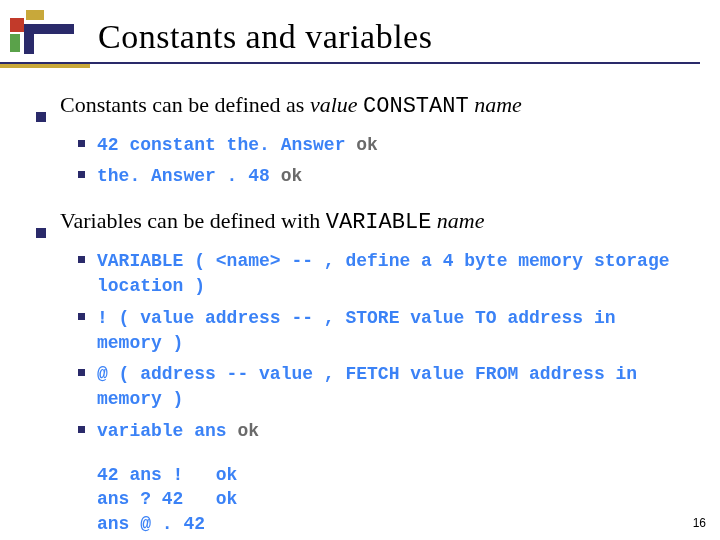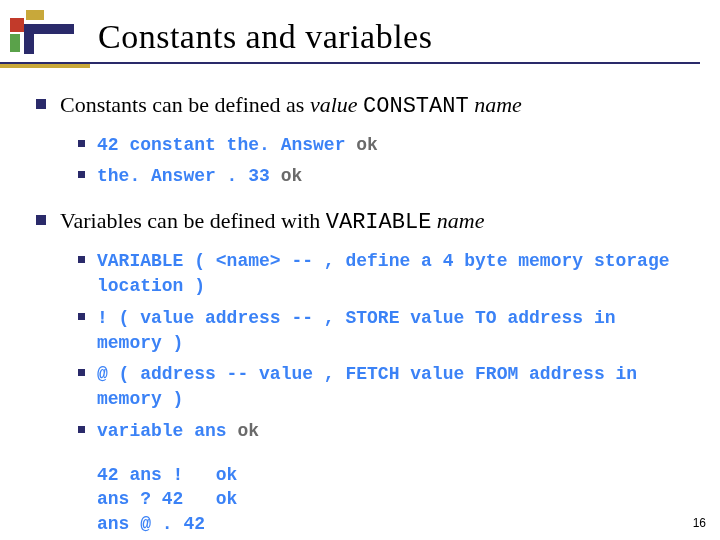--- a/index.html
+++ b/index.html
@@ -5,21 +5,21 @@
   * { margin: 0; padding: 0; box-sizing: border-box; }
   html, body { width: 720px; height: 540px; background: #fff; font-family: "Times New Roman", Times, serif; }
   .slide { position: relative; width: 720px; height: 540px; padding: 14px; }
   .corner-deco { position: absolute; top: 10px; left: 10px; }
   .title-wrap { position: absolute; top: 18px; left: 98px; right: 20px; }
   .title { font-size: 34px; color: #000; font-weight: normal; letter-spacing: 0.5px; }
   .title-underline { position: absolute; top: 62px; left: 0; right: 20px; height: 2px; background: #2a2a6a; }
   .title-accent { position: absolute; top: 64px; left: 0; width: 90px; height: 4px; background: #c8a83a; }
   .body { position: absolute; top: 90px; left: 36px; right: 30px; }
   .l1 { margin-bottom: 18px; }
-  .l1-row { display: flex; align-items: flex-start; gap: 14px; }
+  .l1-row { display: flex; align-items: flex-end; gap: 14px; }
   .bullet-sq { width: 10px; height: 10px; background: #2a2a6a; flex: 0 0 auto; margin-top: 9px; }
   .bullet-sq-sm { width: 7px; height: 7px; background: #2a2a6a; flex: 0 0 auto; margin-top: 8px; }
   .l1-text { font-size: 22px; color: #000; line-height: 1.35; }
   .italic { font-style: italic; }
   .mono { font-family: "Courier New", Courier, monospace; }
   .mono-blue { font-family: "Courier New", Courier, monospace; color: #3b82f6; font-weight: bold; }
   .mono-gray { font-family: "Courier New", Courier, monospace; color: #6a6a6a; font-weight: bold; }
   .l2-wrap { margin-top: 10px; padding-left: 42px; }
   .l2 { display: flex; align-items: flex-start; gap: 12px; margin-bottom: 6px; }
   .l2-text { font-size: 18px; line-height: 1.35; }
@@ -53,21 +53,21 @@
           <div class="bullet-sq"></div>
           <div class="l1-text"><span>Constants can be defined as </span><span class="italic">value</span><span> </span><span class="mono">CONSTANT</span><span> </span><span class="italic">name</span></div>
         </div>
         <div class="l2-wrap">
           <div class="l2">
             <div class="bullet-sq-sm"></div>
             <div class="l2-text"><span class="mono-blue">42 constant the. Answer </span><span class="mono-gray">  ok</span></div>
           </div>
           <div class="l2">
             <div class="bullet-sq-sm"></div>
-            <div class="l2-text"><span class="mono-blue">the. Answer . 33 </span><span class="mono-gray">  ok</span></div>
+            <div class="l2-text"><span class="mono-blue">the. Answer . 48 </span><span class="mono-gray">  ok</span></div>
           </div>
         </div>
       </div>
       <div class="l1">
         <div class="l1-row">
           <div class="bullet-sq"></div>
           <div class="l1-text"><span>Variables can be defined with </span><span class="mono">VARIABLE</span><span> </span><span class="italic">name</span></div>
         </div>
         <div class="l2-wrap">
           <div class="l2">

